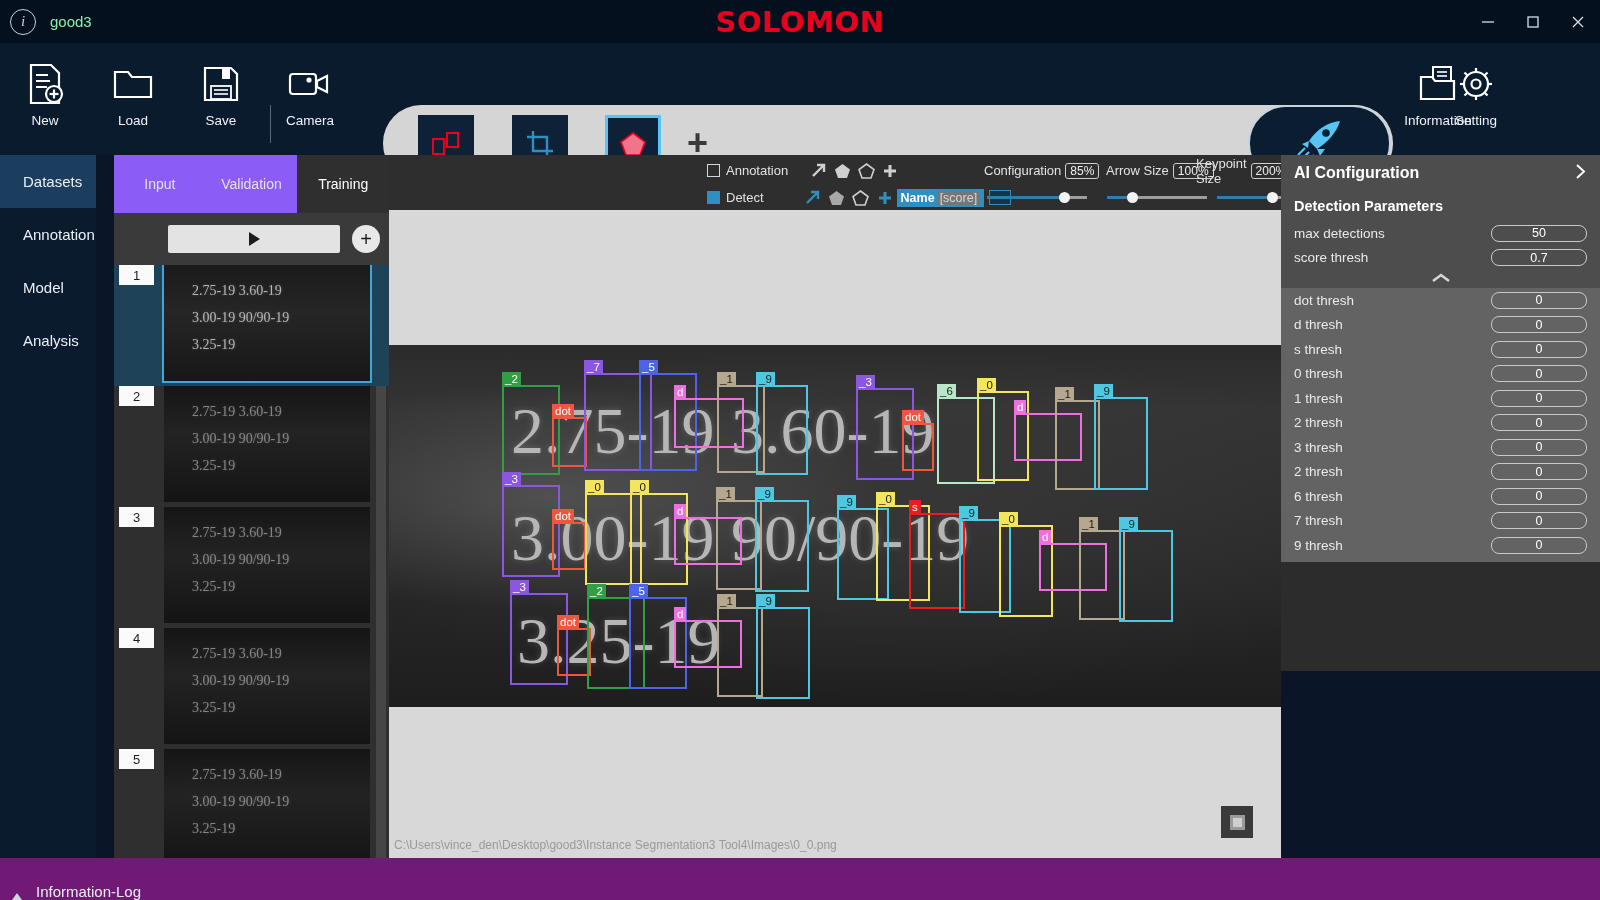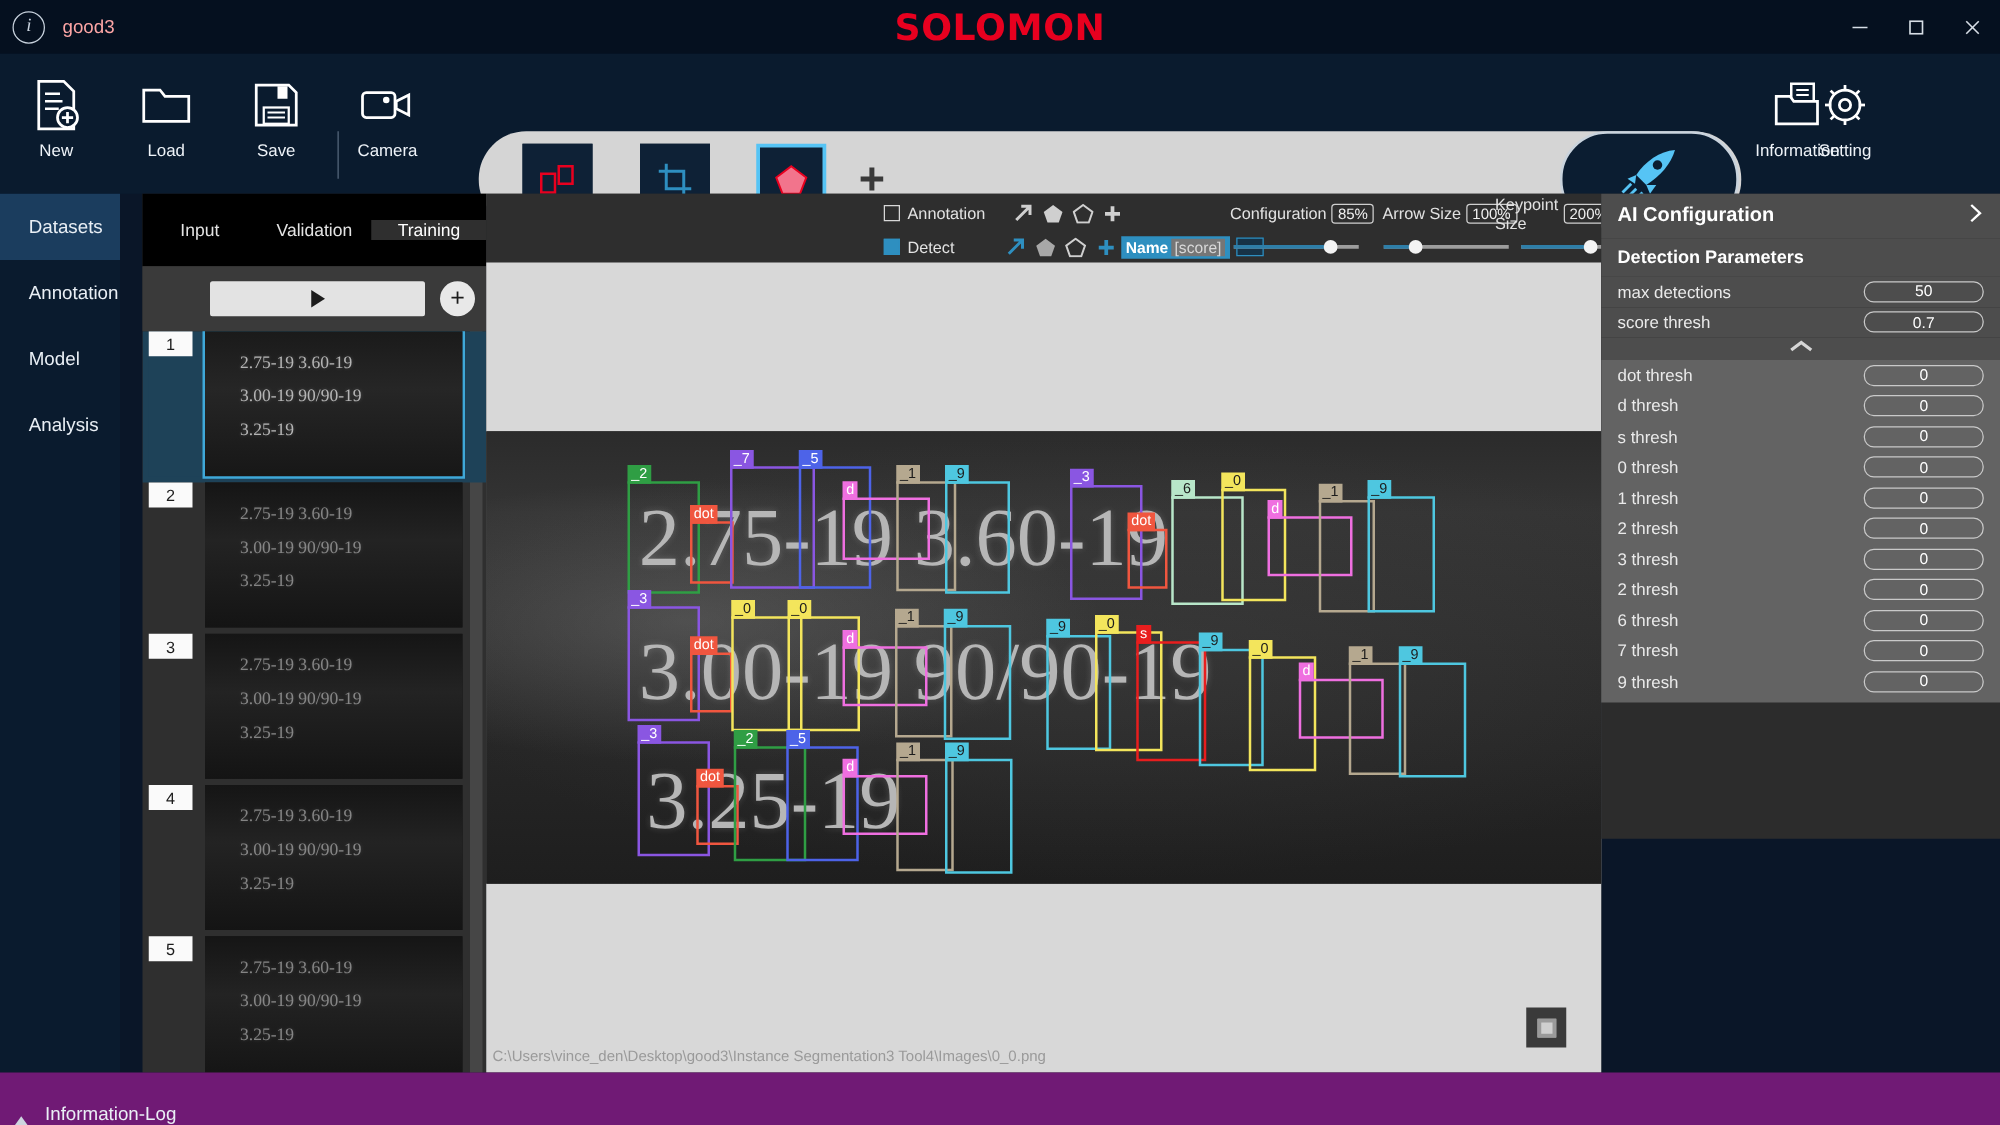--- a/index.html
+++ b/index.html
@@ -16,21 +16,21 @@
     position: absolute; left: 0; top: 0; width: 1600px; height: 43px;
     background: #05101f; display: flex; align-items: center;
   }
   .info-circle {
     width: 26px; height: 26px; border-radius: 50%;
     border: 1.6px solid #c8d2dd; margin-left: 10px;
     display: flex; align-items: center; justify-content: center;
     color: #c8d2dd; font-size: 15px; font-style: italic;
     font-family: "Liberation Serif", serif; line-height: 1;
   }
-  .title-text { color: #fca5a5; font-size: 15px; margin-left: 14px; }
+  .title-text { color: #86efac; font-size: 15px; margin-left: 14px; }
   .logo {
     position: absolute; left: 0; right: 0; top: 5px; text-align: center;
     color: #e8001f; font-size: 29px; font-weight: bold; letter-spacing: 0.5px;
     font-family: "DejaVu Sans", sans-serif;
   }
   .wincontrols { position: absolute; right: 0; top: 0; display: flex; height: 43px; }
   .wc { width: 45px; height: 43px; display: flex; align-items: center;
         justify-content: center; color: #d7dee6; font-size: 15px; }
   .wc svg { display: block; }
 
@@ -84,21 +84,21 @@
     height: 53px; display: flex; align-items: center; padding-left: 23px;
     color: #e9eff5; font-size: 15px;
   }
   .navitem.active { background: #1b3d5e; }
 
   
   .dspanel {
     position: absolute; left: 114px; top: 155px; width: 275px; height: 703px;
     background: #2f2f2f;
   }
-  .dstabs { display: flex; height: 58px; background: #000000; align-items: center; }
+  .dstabs { display: flex; height: 58px; background: #8b5cf6; }
   .dstab { flex: 1; display: flex; align-items: center; justify-content: center;
            color: #e3e3e3; font-size: 14px; }
   .dstab.active { background: #2f2f2f; color: #fff; }
   .dsctrl { height: 52px; background: #3a3a3a; display: flex;
             align-items: center; padding: 0 9px; }
   .playbtn { width: 172px; height: 28px; background: #e3e3e3; border-radius: 2px;
              display: flex; align-items: center; justify-content: center; }
   .playbtn .tri { width:0; height:0; border-left: 11px solid #1c1c1c;
                   border-top: 7px solid transparent; border-bottom: 7px solid transparent; }
   .addbtn { width: 28px; height: 28px; border-radius: 50%; background: #e8e8e8;

